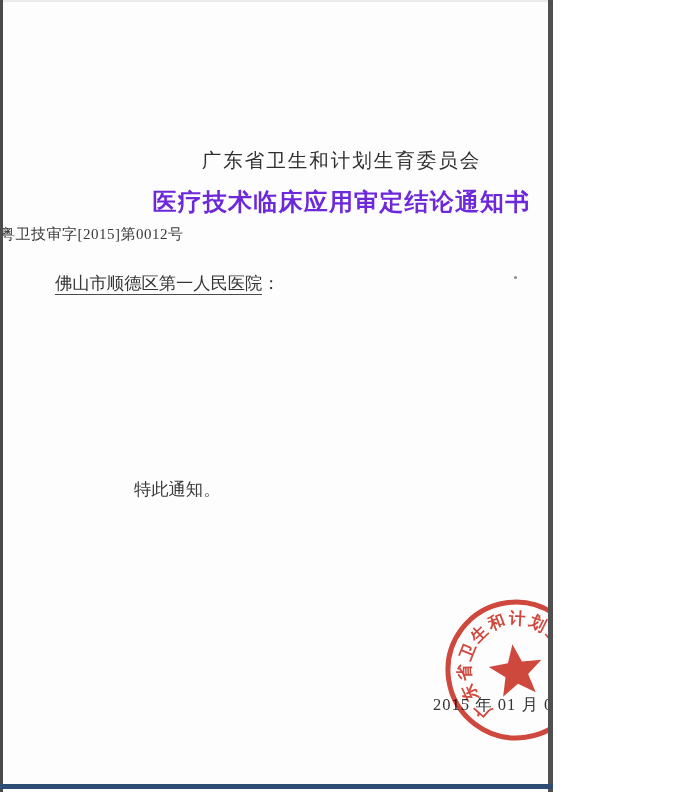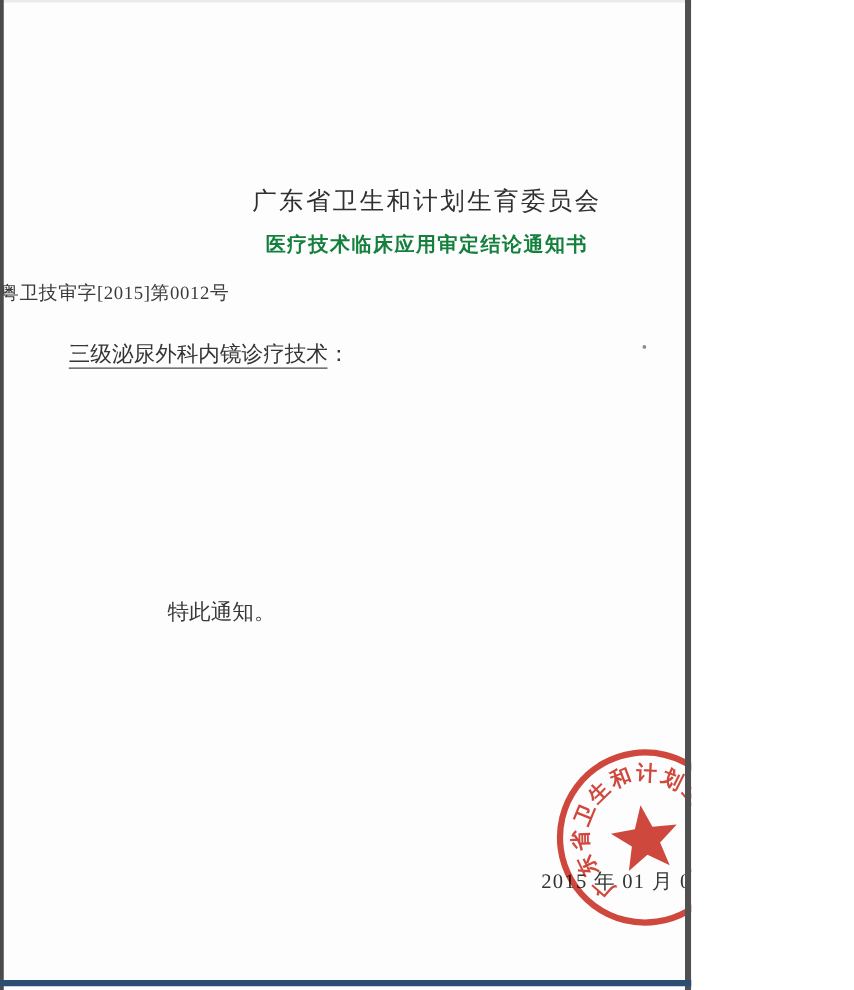--- a/index.html
+++ b/index.html
@@ -19,22 +19,22 @@
   .edge-top    { left: 0; top: 0; width: 683px; height: 2px; background: #ebebed; }
   .edge-bottom { left: 0; top: 784px; width: 683px; height: 5px; background: #2e4d74; }
 
   .title-line1 {
     position: absolute; top: 147px; left: 0; width: 683px;
     text-align: center; font-size: 19.5px; letter-spacing: 2px;
     color: #2f2f2f; white-space: nowrap;
   }
   .title-line2 {
     position: absolute; top: 186px; left: 0; width: 683px;
-    text-align: center; font-size: 16px; font-weight: bold; letter-spacing: 1.2px;
-    color: #15803d; white-space: nowrap;
+    text-align: center; font-size: 24px; font-weight: bold; letter-spacing: 1.2px;
+    color: #6d28d9; white-space: nowrap;
   }
   .ref-number {
     position: absolute; top: 225px; left: 0; right: 48px;
     font-size: 15px; letter-spacing: 0.5px; color: #3a3a3a;
   }
   .recipient-line {
     position: absolute; top: 271px; left: 55px;
     font-size: 17.3px; color: #353535; white-space: nowrap;
   }
   .recipient-line .uname { border-bottom: 1.5px solid #4a4a4a; padding-bottom: 1px; }
@@ -86,21 +86,21 @@
   <div class="edge edge-left"></div>
   <div class="edge edge-right"></div>
   <div class="edge edge-bottom"></div>
 
   <div class="title-line1">广东省卫生和计划生育委员会</div>
 
   <div class="title-line2">医疗技术临床应用审定结论通知书</div>
 
   <div class="ref-number">粤卫技审字[2015]第0012号</div>
 
-  <div class="recipient-line"><span class="uname">三级泌尿外科内镜诊疗技术</span><span>：</span></div>
+  <div class="recipient-line"><span class="uname">佛山市顺德区第一人民医院</span><span>：</span></div>
 
 
   <div class="closing-line">特此通知。</div>
 
   <div class="date-line">2015 年 01 月 05 日</div>
 
   <div class="seal">
     <svg viewBox="0 0 220 220" xmlns="http://www.w3.org/2000/svg">
       <defs>
         <path id="seal-arc" d="M 82 146.5 A 46 46 0 1 1 138 146.5" fill="none"></path>

